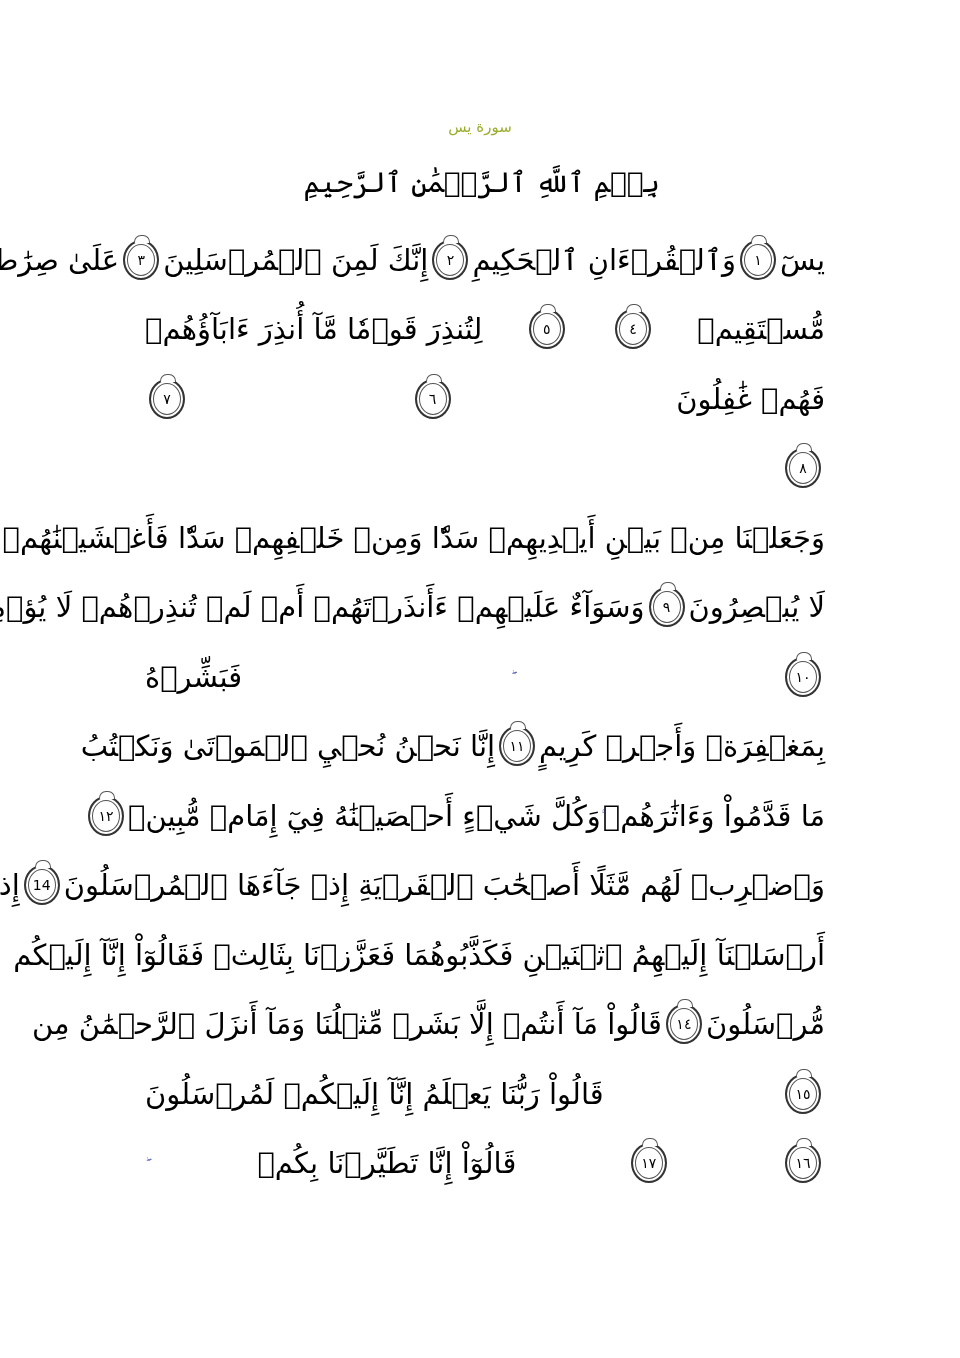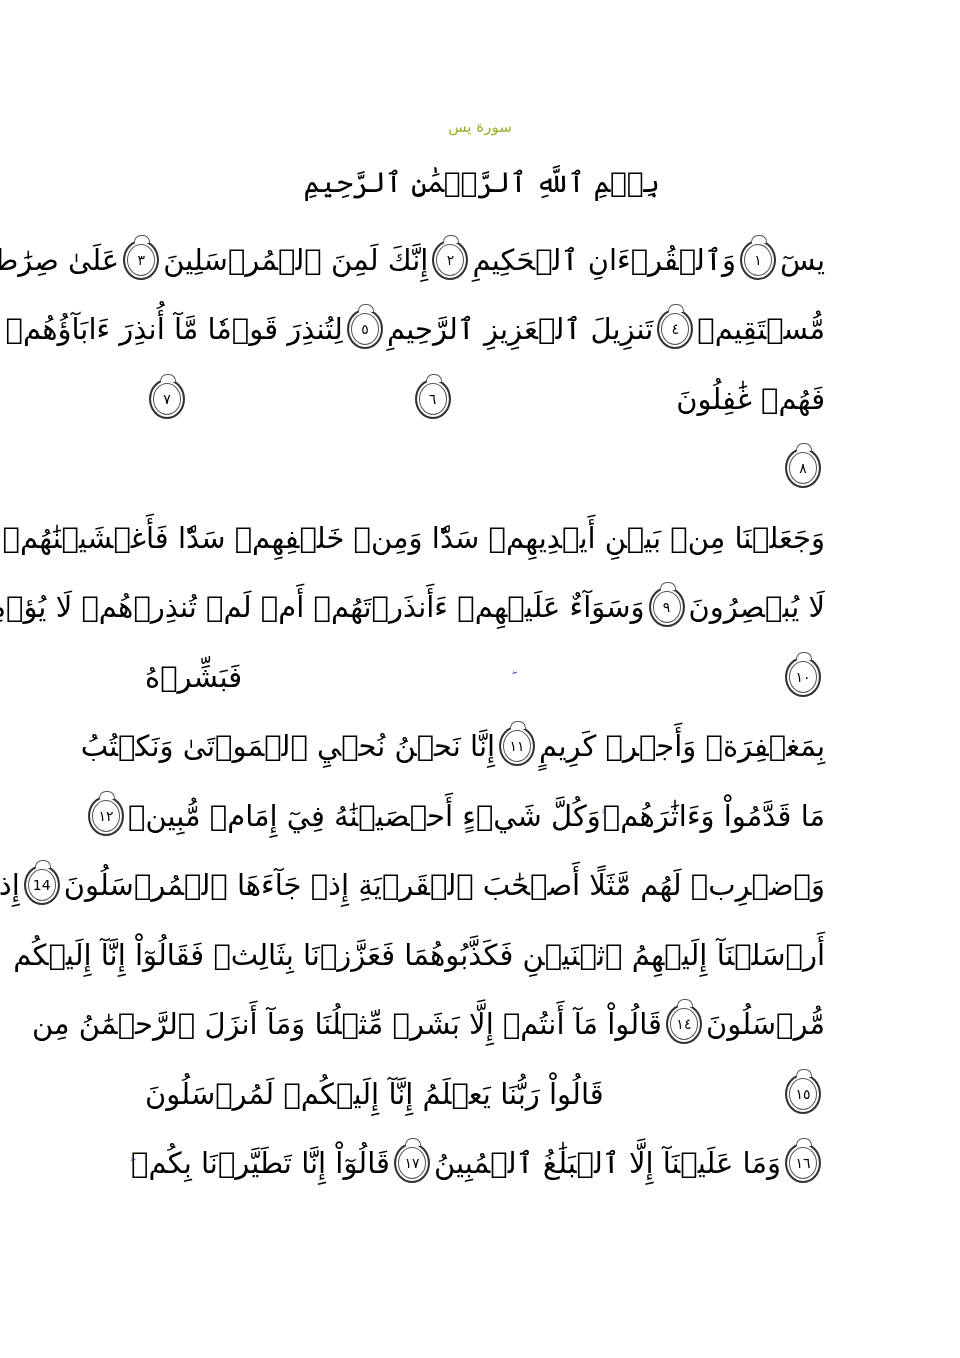--- a/index.html
+++ b/index.html
@@ -49,21 +49,20 @@
         <span class="marker">١</span>
         <span class="seg">وَٱلۡقُرۡءَانِ ٱلۡحَكِيمِ</span>
         <span class="marker">٢</span>
         <span class="seg">إِنَّكَ لَمِنَ ٱلۡمُرۡسَلِينَ</span>
         <span class="marker">٣</span>
         <span class="seg">عَلَىٰ صِرَٰطٖ</span>
       </div>
       <div class="line">
         <span class="seg">مُّسۡتَقِيمٖ</span>
         <span class="marker">٤</span>
-        <span class="seg">تَنزِيلَ ٱلۡعَزِيزِ ٱلرَّحِيمِ</span>
         <span class="marker">٥</span>
         <span class="seg">لِتُنذِرَ قَوۡمٗا مَّآ أُنذِرَ ءَابَآؤُهُمۡ</span>
       </div>
       <div class="line">
         <span class="seg">فَهُمۡ غَٰفِلُونَ</span>
         <span class="marker">٦</span>
         <span class="marker">٧</span>
       </div>
       <div class="line">
         <span class="marker">٨</span>
@@ -104,19 +103,18 @@
         <span class="seg">مُّرۡسَلُونَ</span>
         <span class="marker">١٤</span>
         <span class="seg">قَالُواْ مَآ أَنتُمۡ إِلَّا بَشَرٞ مِّثۡلُنَا وَمَآ أَنزَلَ ٱلرَّحۡمَٰنُ مِن</span>
       </div>
       <div class="line">
         <span class="marker">١٥</span>
         <span class="seg">قَالُواْ رَبُّنَا يَعۡلَمُ إِنَّآ إِلَيۡكُمۡ لَمُرۡسَلُونَ</span>
       </div>
       <div class="line">
         <span class="marker">١٦</span>
-        <span class="seg">وَمَا عَلَيۡنَآ إِلَّا ٱلۡبَلَٰغُ ٱلۡمُبِينُ</span>
         <span class="marker">١٧</span>
         <span class="seg">قَالُوٓاْ إِنَّا تَطَيَّرۡنَا بِكُمۡ</span>
         <span class="pause">ۖ</span>
       </div>
     </div>
 </div>
 
 </body></html>

